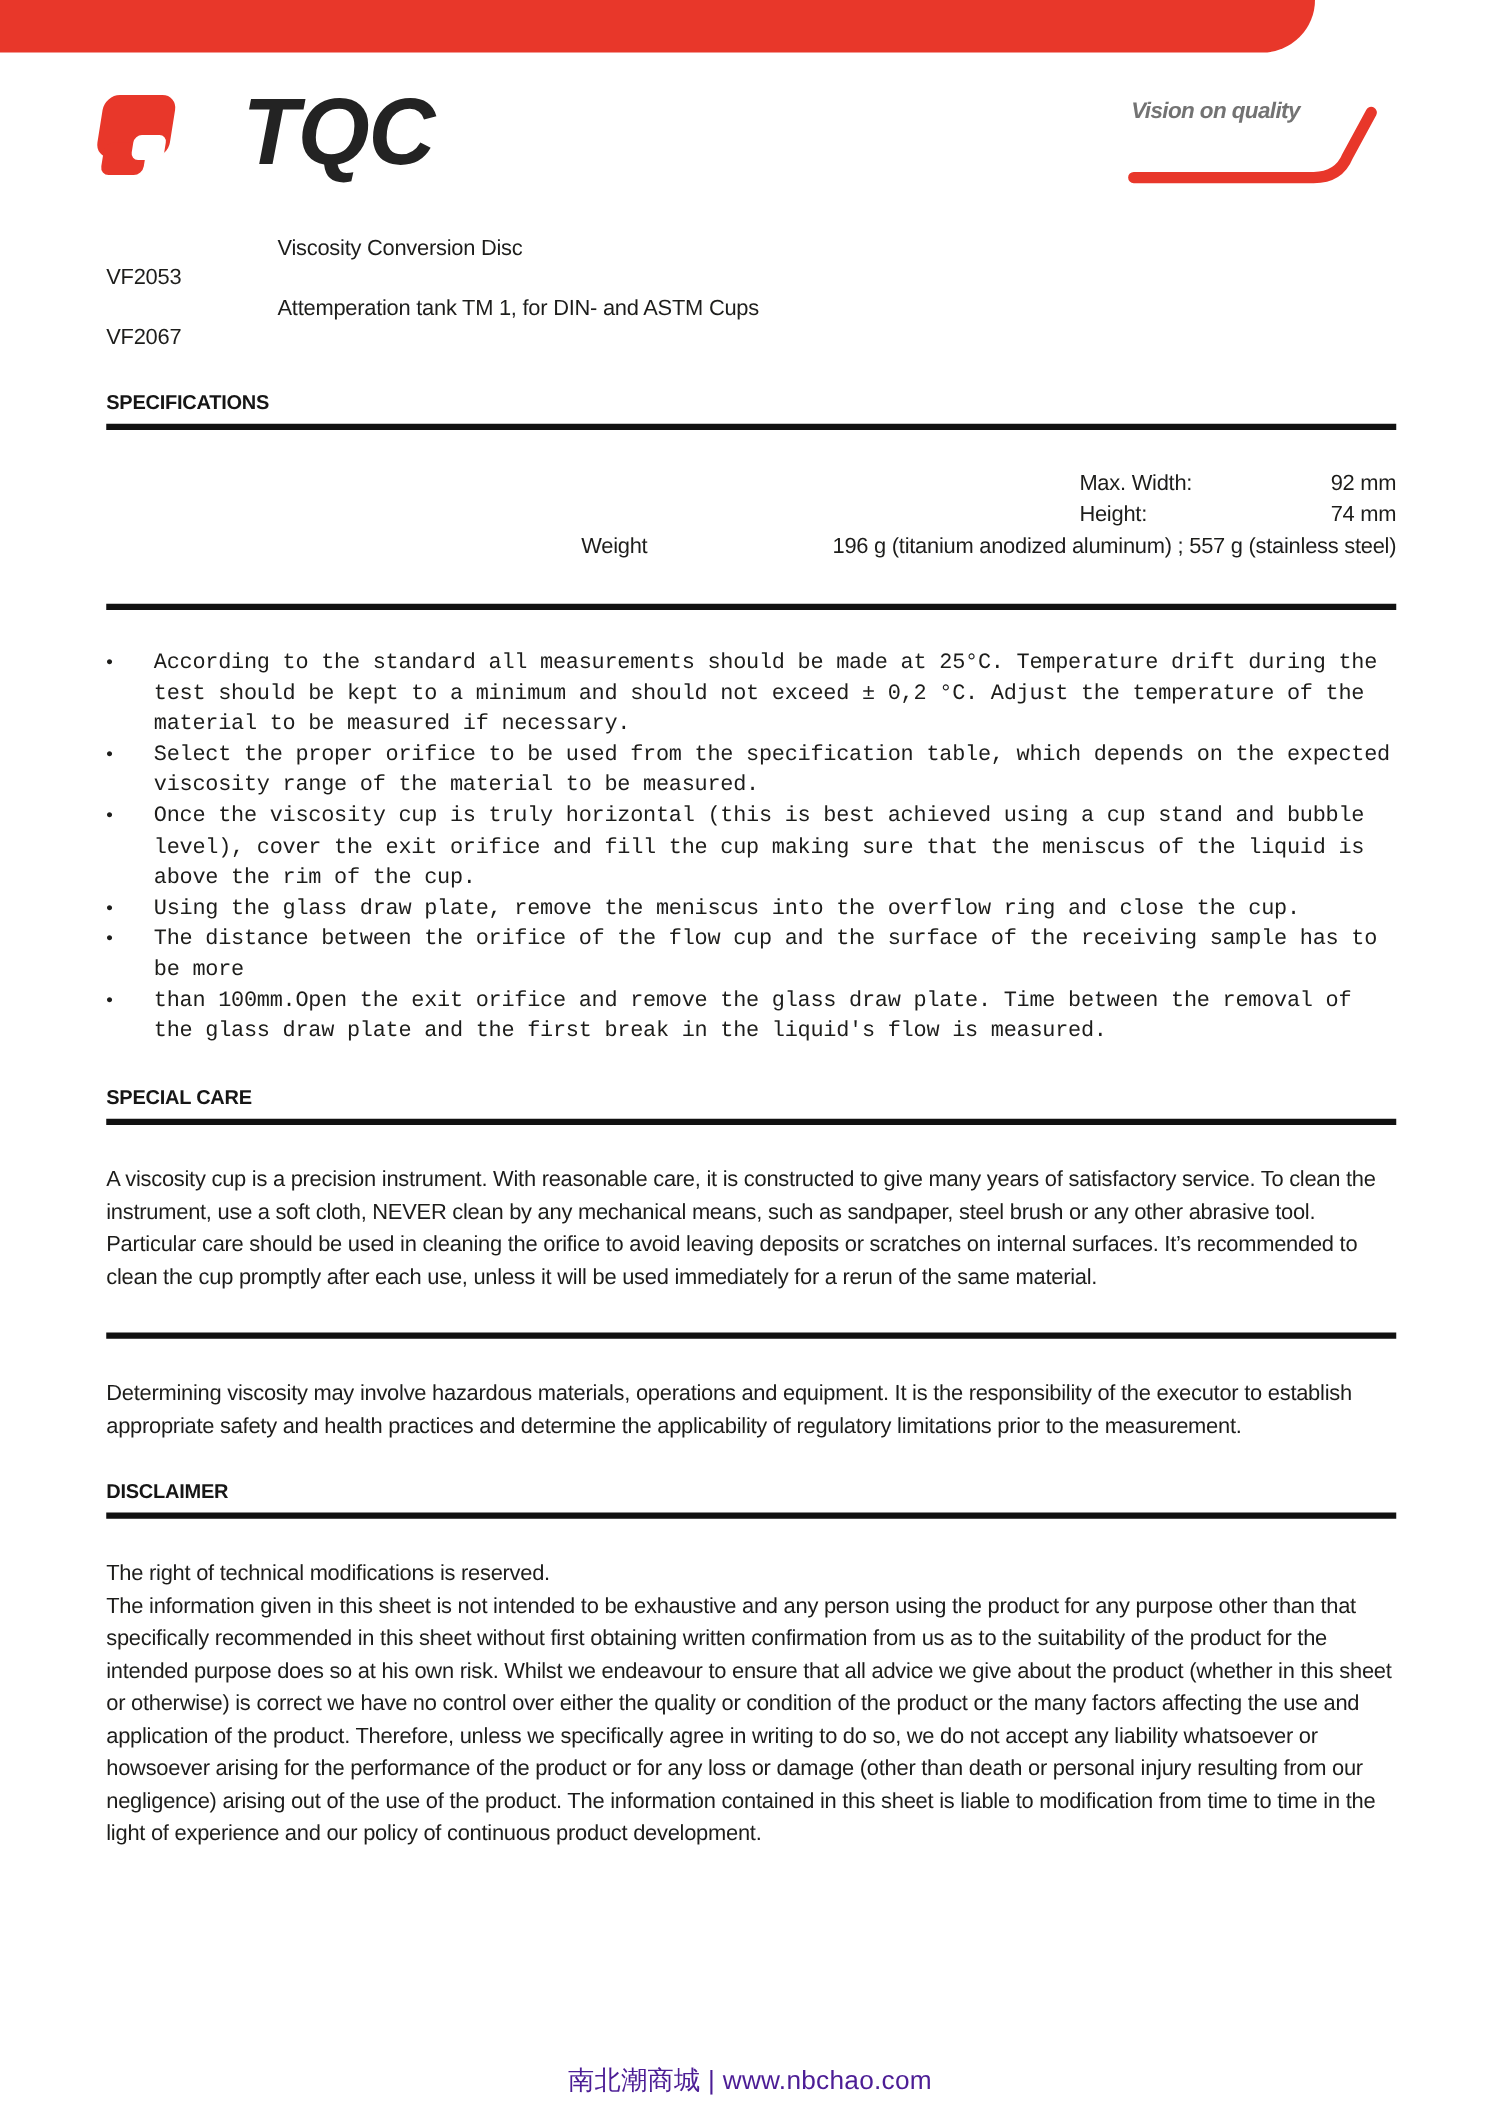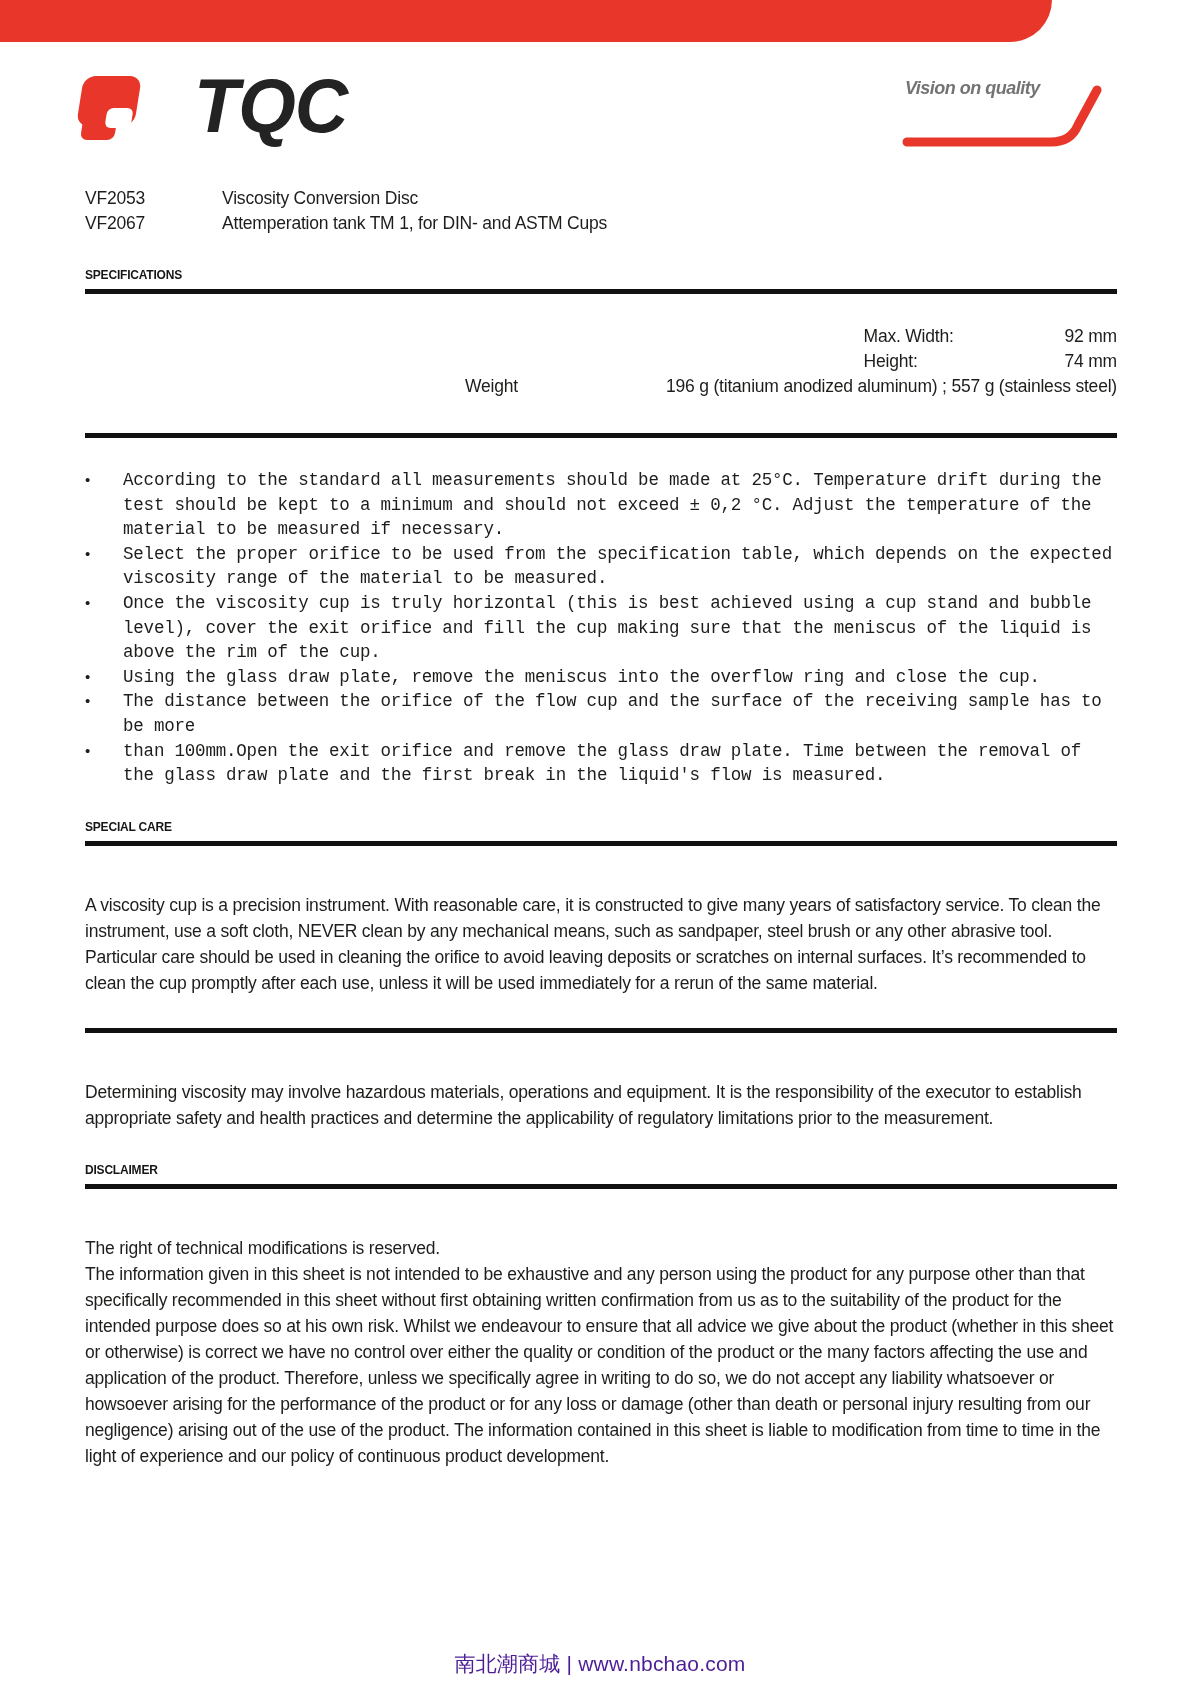--- a/index.html
+++ b/index.html
@@ -95,24 +95,24 @@
     position: absolute;
     left: 85px;
     top: 186px;
     width: 1032px;
     font-size: 17.5px;
     letter-spacing: -0.2px;
   }
 
   .product-list { line-height: 25px; }
   .product-row { display: flex; }
-  .product-code { width: 137px; flex: 0 0 137px; }
+  .product-code { width: 137px; flex: 0 0 137px; margin-top: 23px; }
 
   .section-heading {
-    font-size: 12px;
+    font-size: 16px;
     font-weight: bold;
     letter-spacing: -0.2px;
     color: #161616;
   }
   .section-rule {
     height: 5px;
     background: #111111;
     margin-top: 7px;
   }
 
@@ -126,21 +126,21 @@
 
   .bullet-list { margin-top: 30px; line-height: 24.6px; }
   .bullet-item { display: flex; }
   .bullet-dot {
     flex: 0 0 38px;
     width: 38px;
     font-size: 15px;
   }
   .bullet-text { flex: 1; font-family: Liberation Mono, monospace; }
 
-  .para { margin-top: 46px; line-height: 26px; }
+  .para { margin-top: 30px; line-height: 26px; }
   .para-tight { line-height: 26px; }
 
   
   .footer {
     position: absolute;
     left: 0;
     top: 1650px;
     width: 1200px;
     text-align: center;
     font-size: 21px;

